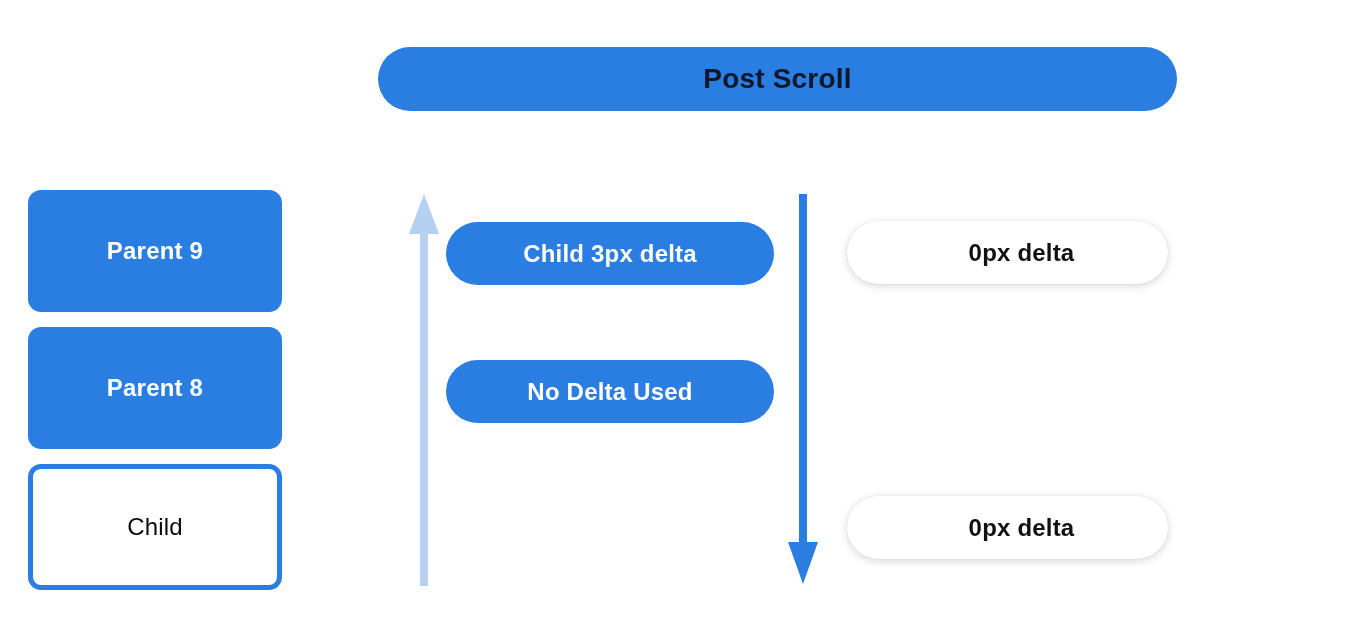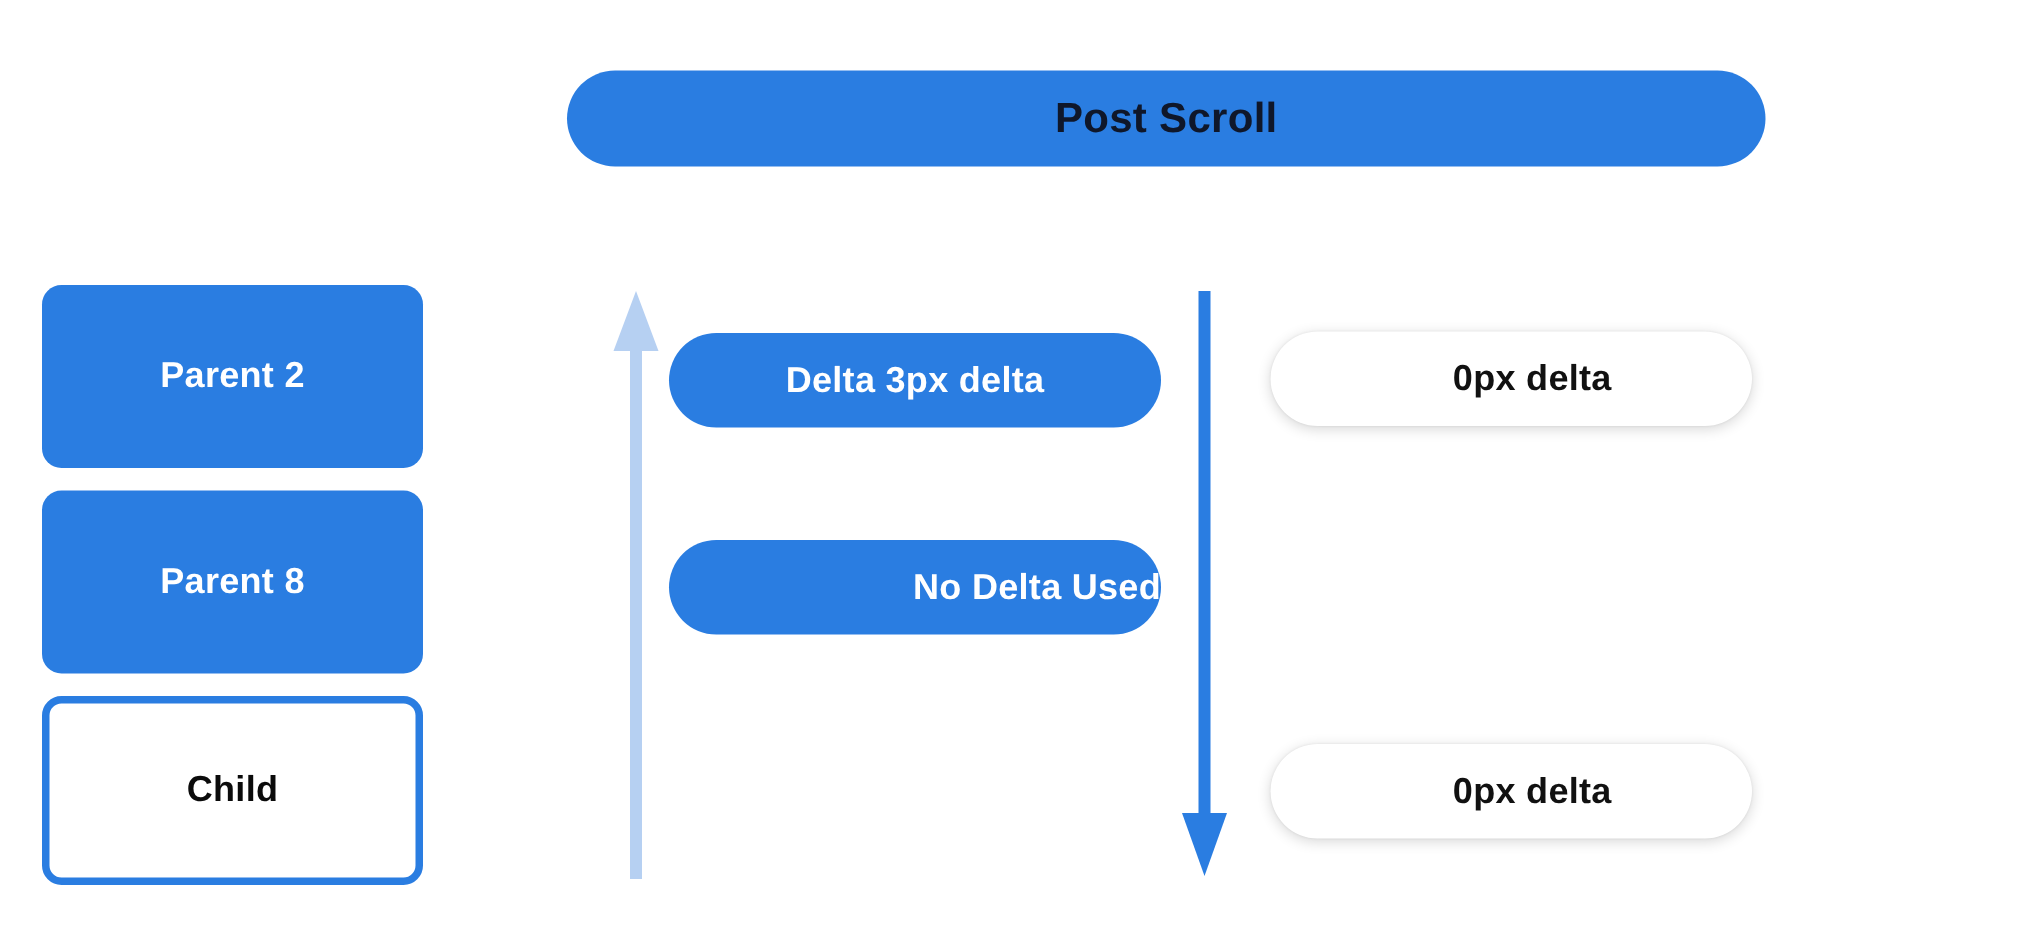--- a/index.html
+++ b/index.html
@@ -61,21 +61,21 @@
   }
   .box-filled .label {
     color: #ffffff;
   }
   .box-outlined {
     background: #ffffff;
     border: 5px solid #2a7de1;
   }
   .box-outlined .label {
     color: #0b0b0b;
-    font-weight: bold;
+    font-weight: normal;
   }
   #box-parent2 { top: 190px; height: 122px; }
   #box-parent1 { top: 327px; height: 122px; }
   #box-child   { top: 464px; height: 126px; }
 
   
   .mid-pill {
     position: absolute;
     left: 446px;
     width: 328px;
@@ -86,21 +86,21 @@
     align-items: center;
     justify-content: center;
   }
   .mid-pill .label {
     color: #ffffff;
     font-size: 24px;
     font-weight: bold;
     letter-spacing: 0.2px;
   }
   #pill-used-delta   { top: 222px; }
-  #pill-no-delta     { top: 360px; justify-content: flex-end; }
+  #pill-no-delta     { top: 360px; }
 
   
   .white-pill {
     position: absolute;
     left: 847px;
     width: 321px;
     height: 63px;
     background: #ffffff;
     border-radius: 32px;
     box-shadow: 0 2px 9px rgba(0,0,0,0.16), 0 0 2px rgba(0,0,0,0.08);
@@ -138,38 +138,38 @@
 </head>
 <body>
 
 <div id="stage">
 
   <div class="header-pill">
     <span class="label">Post Scroll</span>
   </div>
 
   <div id="box-parent2" class="box box-filled">
-    <span class="label">Parent 2</span>
+    <span class="label">Parent 9</span>
   </div>
 
   <div id="box-parent1" class="box box-filled">
     <span class="label">Parent 8</span>
   </div>
 
   <div id="box-child" class="box box-outlined">
     <span class="label">Child</span>
   </div>
 
   <svg id="arrow-up" class="arrow" viewBox="0 0 36 394">
     <rect x="14" y="40" width="8" height="354" fill="#b6d0f2"></rect>
     <polygon points="18,2 33,42 3,42" fill="#b6d0f2"></polygon>
   </svg>
 
   <div id="pill-used-delta" class="mid-pill">
-    <span class="label">Delta 3px delta</span>
+    <span class="label">Child 3px delta</span>
   </div>
 
   <div id="pill-no-delta" class="mid-pill">
     <span class="label">No Delta Used</span>
   </div>
 
   <svg id="arrow-down" class="arrow" viewBox="0 0 40 392">
     <rect x="16" y="0" width="8" height="350" fill="#2a7de1"></rect>
     <polygon points="20,390 5,348 35,348" fill="#2a7de1"></polygon>
   </svg>

